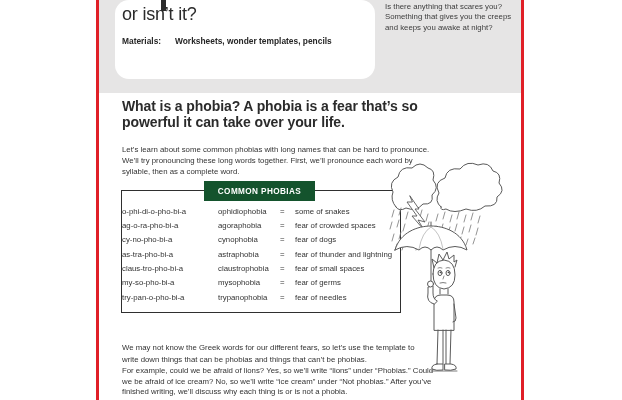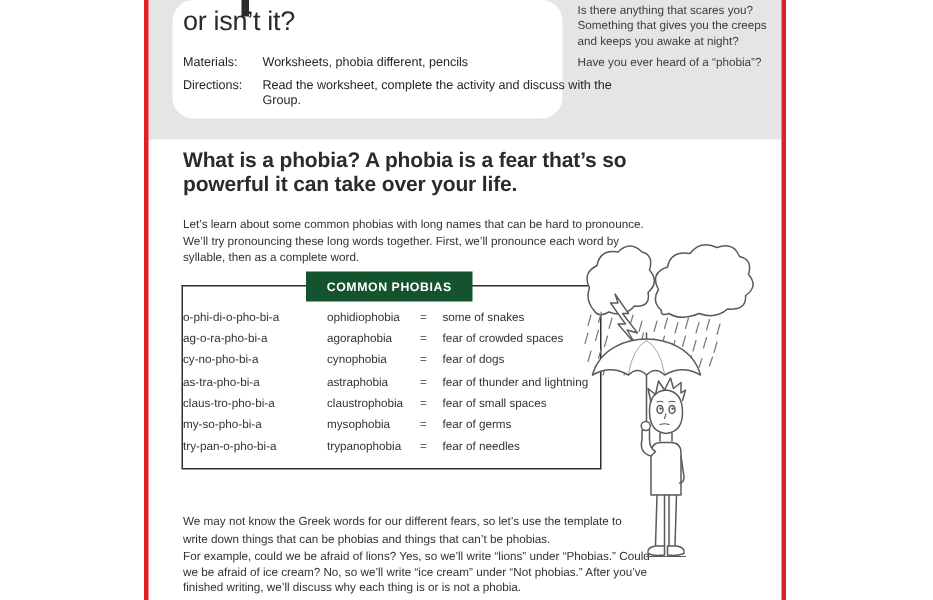--- a/index.html
+++ b/index.html
@@ -11,21 +11,21 @@
   .rule-left  { left:96px; }
   .rule-right { left:521px; }
 
   .gray-band { position:absolute; left:99px; top:0; width:422px; height:93px; background:#e6e5e5; }
 
   .title-card { position:absolute; left:115px; top:0; width:260px; height:79px; background:#ffffff;border-radius:14px; }
   .cropped-stem { position:absolute; left:46px; top:0; width:5px; height:11px; background:#2b2b2b; }
   .doc-title { position:absolute; left:7px; top:4px; font-size:18px; letter-spacing:-0.2px; color:#2b2b2b; }
 
   .meta { position:absolute; left:7px; top:36px; }
-  .meta-row { display:flex; font-size:8.4px; line-height:10px; color:#262626; margin-bottom:5px; }
+  .meta-row { display:flex; font-size:8.4px; line-height:10px; color:#262626; margin-bottom:5px;font-weight:bold; }
   .meta-label { width:53px; flex:none; }
   .meta-value { width:255px; }
 
   .questions { position:absolute; left:385px; top:2px; width:130px; font-size:7.8px; line-height:10.3px; color:#3c3c3c; }
   .questions .q2 { margin-top:4px; }
 
   .main-heading { position:absolute; left:122px; top:98px; width:340px; font-size:14px; font-weight:bold; line-height:16px; letter-spacing:-0.1px; color:#2b2b2b; }
   .intro { position:absolute; left:122px; top:144px; width:308px; font-size:7.8px; line-height:11px; color:#333333; }
 
   .phobia-table { position:absolute; left:121px; top:190px; width:278px; height:121px; border:1.4px solid #2f2f2f; background:#ffffff; }
@@ -51,32 +51,27 @@
 <div class="page">
 
   <div class="gray-band"></div>
 
   <div class="title-card">
     <div class="cropped-stem"></div>
     <div class="doc-title">or isn’t it?</div>
     <div class="meta">
       <div class="meta-row">
         <span class="meta-label">Materials:</span>
-        <span class="meta-value">Worksheets, phobia different, pencils</span>
-      </div>
-      <div class="meta-row">
-        <span class="meta-label">Directions:</span>
-        <span class="meta-value">Read the worksheet, complete the activity and discuss with the Group.</span>
+        <span class="meta-value">Worksheets, wonder templates, pencils</span>
       </div>
     </div>
   </div>
 
   <div class="questions">
     <div class="q1">Is there anything that scares you? Something that gives you the creeps and keeps you awake at night?</div>
-    <div class="q2">Have you ever heard of a “phobia”?</div>
   </div>
 
   <div class="main-heading">What is a phobia? A phobia is a fear that’s so powerful it can take over your life.</div>
   <div class="intro">Let’s learn about some common phobias with long names that can be hard to pronounce. We’ll try pronouncing these long words together. First, we’ll pronounce each word by syllable, then as a complete word.</div>
 
   <div class="phobia-table">
     <div class="table-header">COMMON PHOBIAS</div>
     <div class="rows">
       <div class="ph-row">
         <span class="ph-syll">o-phi-di-o-pho-bi-a</span>

